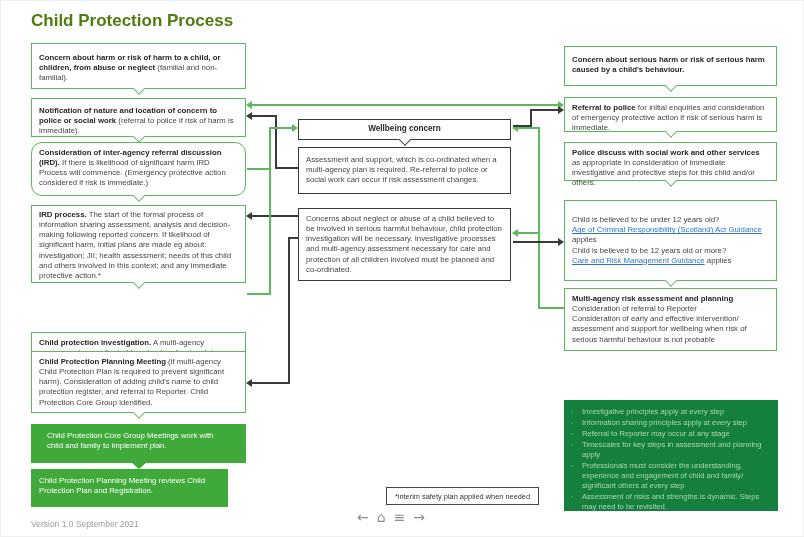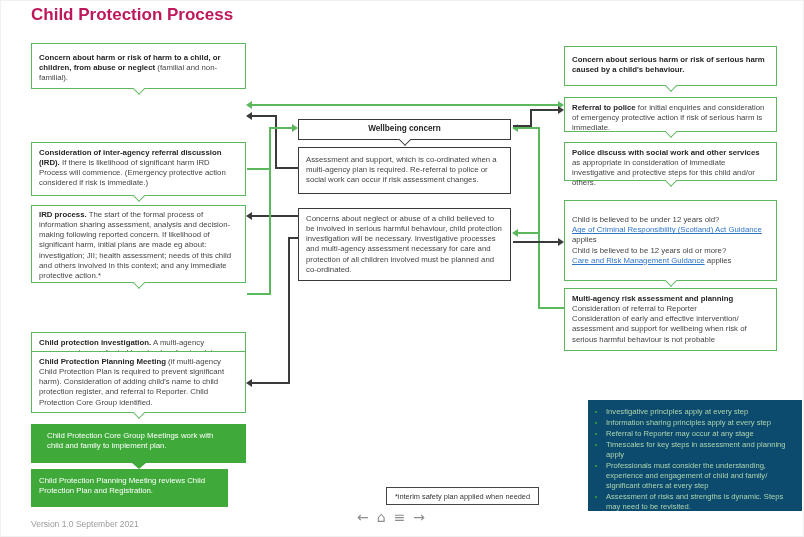--- a/index.html
+++ b/index.html
@@ -1,17 +1,17 @@
 <!DOCTYPE html>
 <html><head>
 <meta charset="utf-8">
 <style>
   html,body{margin:0;padding:0;background:#fff;font-family:"Liberation Sans","DejaVu Sans",sans-serif;}
   .canvas{position:relative;width:804px;height:537px;background:#fff;overflow:hidden;border:1px solid #f0f0f0;box-sizing:border-box;}
-  .title{position:absolute;left:30px;top:4px;font-size:17px;font-weight:bold;color:#be185d;}
+  .title{position:absolute;left:30px;top:10px;font-size:17px;font-weight:bold;color:#4d7c0f;}
   .box{position:absolute;box-sizing:border-box;background:#fff;font-size:7.8px;line-height:1.3;color:#454545;}
   .gbox{border:1.5px solid #5cb85c;}
   .bbox{border:1.5px solid #3a3a3a;}
   .gfill{background:#3faa3a;color:#fff;}
   .box b{color:#262626;}
   .gfill b,.gfill span{color:#fff;}
   .notch{position:absolute;left:50%;bottom:-5px;width:8px;height:8px;background:#fff;transform:translateX(-50%) rotate(45deg);}
   .notch.g{border-right:1.5px solid #5cb85c;border-bottom:1.5px solid #5cb85c;}
   .notch.k{border-right:1.5px solid #3a3a3a;border-bottom:1.5px solid #3a3a3a;}
   .notch-solid{position:absolute;left:50%;bottom:-6px;transform:translateX(-50%);width:0;height:0;
@@ -19,21 +19,21 @@
   .hl{position:absolute;height:2px;}
   .vl{position:absolute;width:2px;}
   .green{background:#5cb85c;}
   .black{background:#3a3a3a;}
   .arw{position:absolute;width:0;height:0;}
   .a-left-g{border-top:4px solid transparent;border-bottom:4px solid transparent;border-right:6px solid #5cb85c;}
   .a-right-g{border-top:4px solid transparent;border-bottom:4px solid transparent;border-left:6px solid #5cb85c;}
   .a-left-k{border-top:4px solid transparent;border-bottom:4px solid transparent;border-right:6px solid #3a3a3a;}
   .a-right-k{border-top:4px solid transparent;border-bottom:4px solid transparent;border-left:6px solid #3a3a3a;}
   .wellbeing{display:flex;align-items:center;justify-content:center;font-weight:bold;font-size:8.2px;color:#262626;}
-  .blackbox{position:absolute;box-sizing:border-box;background:#0c4a6e;color:#aed4ae;font-size:7.6px;line-height:1.32;margin-left:24px;}
+  .blackbox{position:absolute;box-sizing:border-box;background:#15803d;color:#aed4ae;font-size:7.6px;line-height:1.32;}
   .blackbox ul{margin:0;padding:7px 8px 0 18px;}
   .blackbox li{margin:0 0 1px 0;}
   .blackbox li::marker{color:#3aaa35;}
   a.doclink{color:#2e75cc;text-decoration:underline;}
   .note{font-size:7.4px;text-align:center;color:#333;border:1px solid #444;}
   .navbar{position:absolute;left:356px;top:508px;display:flex;gap:8px;align-items:center;
     font-family:"DejaVu Sans",sans-serif;font-size:14px;color:#8e8e8e;}
   .navbar span{cursor:pointer;}
   .footer{position:absolute;left:30px;top:518px;font-size:8.5px;color:#9b9b9b;}
 </style>
@@ -41,21 +41,25 @@
 <body>
 
 <div class="canvas">
 
   <div class="title">Child Protection Process</div>
 
   <div class="box gbox" style="left:30px;top:42px;width:215px;height:46px;padding:9px 7px;">
     <b>Concern about harm or risk of harm to a child, or children, from abuse or neglect</b><span> (familial and non-familial).</span>
     <span class="notch g"></span>
   </div>
-  <div class="box gbox" style="left:30px;top:141px;width:215px;height:54px;padding:5px 7px;">
+  <div class="box gbox" style="left:30px;top:97px;width:215px;height:39px;padding:7px 7px;">
+    <b>Notification of nature and location of concern to police or social work</b><span> (referral to police if risk of harm is immediate).</span>
+    <span class="notch g"></span>
+  </div>
+  <div class="box gbox" style="left:30px;top:141px;width:215px;height:54px;padding:5px 7px;border-radius:11px;">
     <b>Consideration of inter-agency referral discussion (IRD).</b><span> If there is likelihood of significant harm IRD Process will commence. (Emergency protective action considered if risk is immediate.)</span>
     <span class="notch g"></span>
   </div>
   <div class="box gbox" style="left:30px;top:204px;width:215px;height:78px;padding:4px 7px;">
     <b>IRD process.</b><span> The start of the formal process of information sharing assessment, analysis and decision-making following reported concern. If likelihood of significant harm, initial plans are made eg about: investigation; JII; health assessment; needs of this child and others involved in this context; and any immediate protective action.*</span>
     <span class="notch g"></span>
   </div>
   <div class="box gbox" style="left:30px;top:287px;width:215px;height:57px;padding:5px 7px;margin-top:44px;">
     <b>Child protection investigation.</b><span> A multi-agency assessment, co-ordinated by a lead professional, is required when IRD decides there is risk of significant harm. (If not, assessment and support may still be offered.)</span>
     <span class="notch g"></span>

